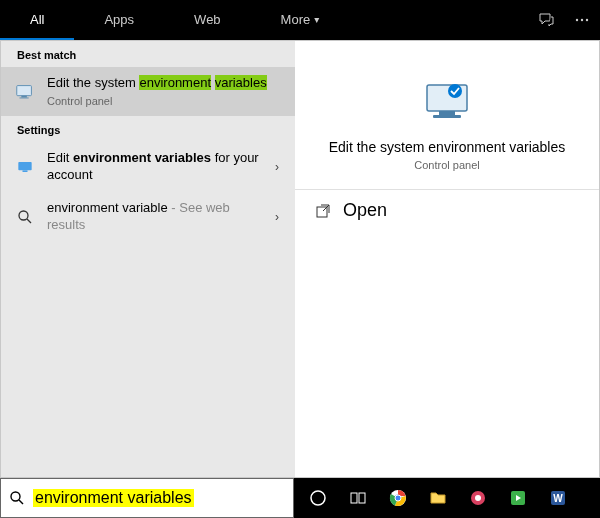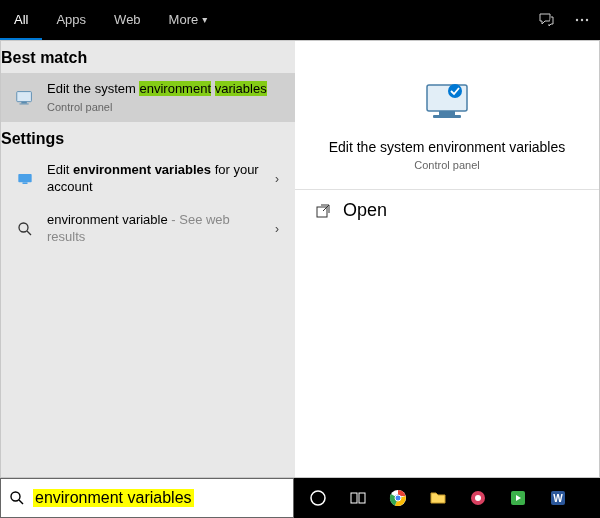--- a/index.html
+++ b/index.html
@@ -1,30 +1,30 @@
 <!DOCTYPE html>
 <html><head>
 <meta charset="utf-8">
 <style>
 * { margin: 0; padding: 0; box-sizing: border-box; font-family: "Segoe UI", sans-serif; }
 body { width: 600px; height: 518px; overflow: hidden; background: #f0f0f0; position: relative; }
 
 .search-panel { width: 600px; height: 518px; display: flex; flex-direction: column; background: #fff; }
 
 .tabs { background: #000; height: 40px; display: flex; align-items: stretch; color: #fff; }
-.tab { padding: 0 14px; font-size: 13px; display: flex; align-items: center; color: #ccc; cursor: default; border-bottom: 2px solid transparent; }
+.tab { padding: 0 30px; font-size: 13px; display: flex; align-items: center; color: #ccc; cursor: default; border-bottom: 2px solid transparent; }
 .tab.active { color: #fff; border-bottom-color: #0078d4; }
 .tab .chev { margin-left: 4px; font-size: 10px; }
 .tabs-spacer { flex: 1; }
 .tabs-icon { width: 36px; display: flex; align-items: center; justify-content: center; color: #ccc; }
 
 .body { flex: 1; display: flex; background: #f3f3f3; border: 1px solid #c8c8c8; }
 
 .left { width: 294px; background: #e8e8e8; display: flex; flex-direction: column; }
-.section-header { font-size: 16px; font-weight: 600; padding: 8px 0 6px; color: #000; }
+.section-header { font-size: 11px; font-weight: 600; padding: 8px 16px 6px; color: #000; }
 .result { display: flex; align-items: center; padding: 8px 12px; gap: 10px; font-size: 13px; position: relative; }
 .result.selected { background: #d0d0d0; }
 .result .icon-slot { width: 24px; display: flex; justify-content: center; }
 .result .text { flex: 1; line-height: 1.3; }
 .result .sub { color: #666; font-size: 11px; margin-top: 2px; }
 .result .chevron { color: #444; font-size: 12px; padding: 0 4px; }
 .hl { background: #84cc16; }
 
 .right { flex: 1; background: #fff; display: flex; flex-direction: column; align-items: center; padding-top: 20px; }
 .preview-icon { margin: 16px 0 10px; }

